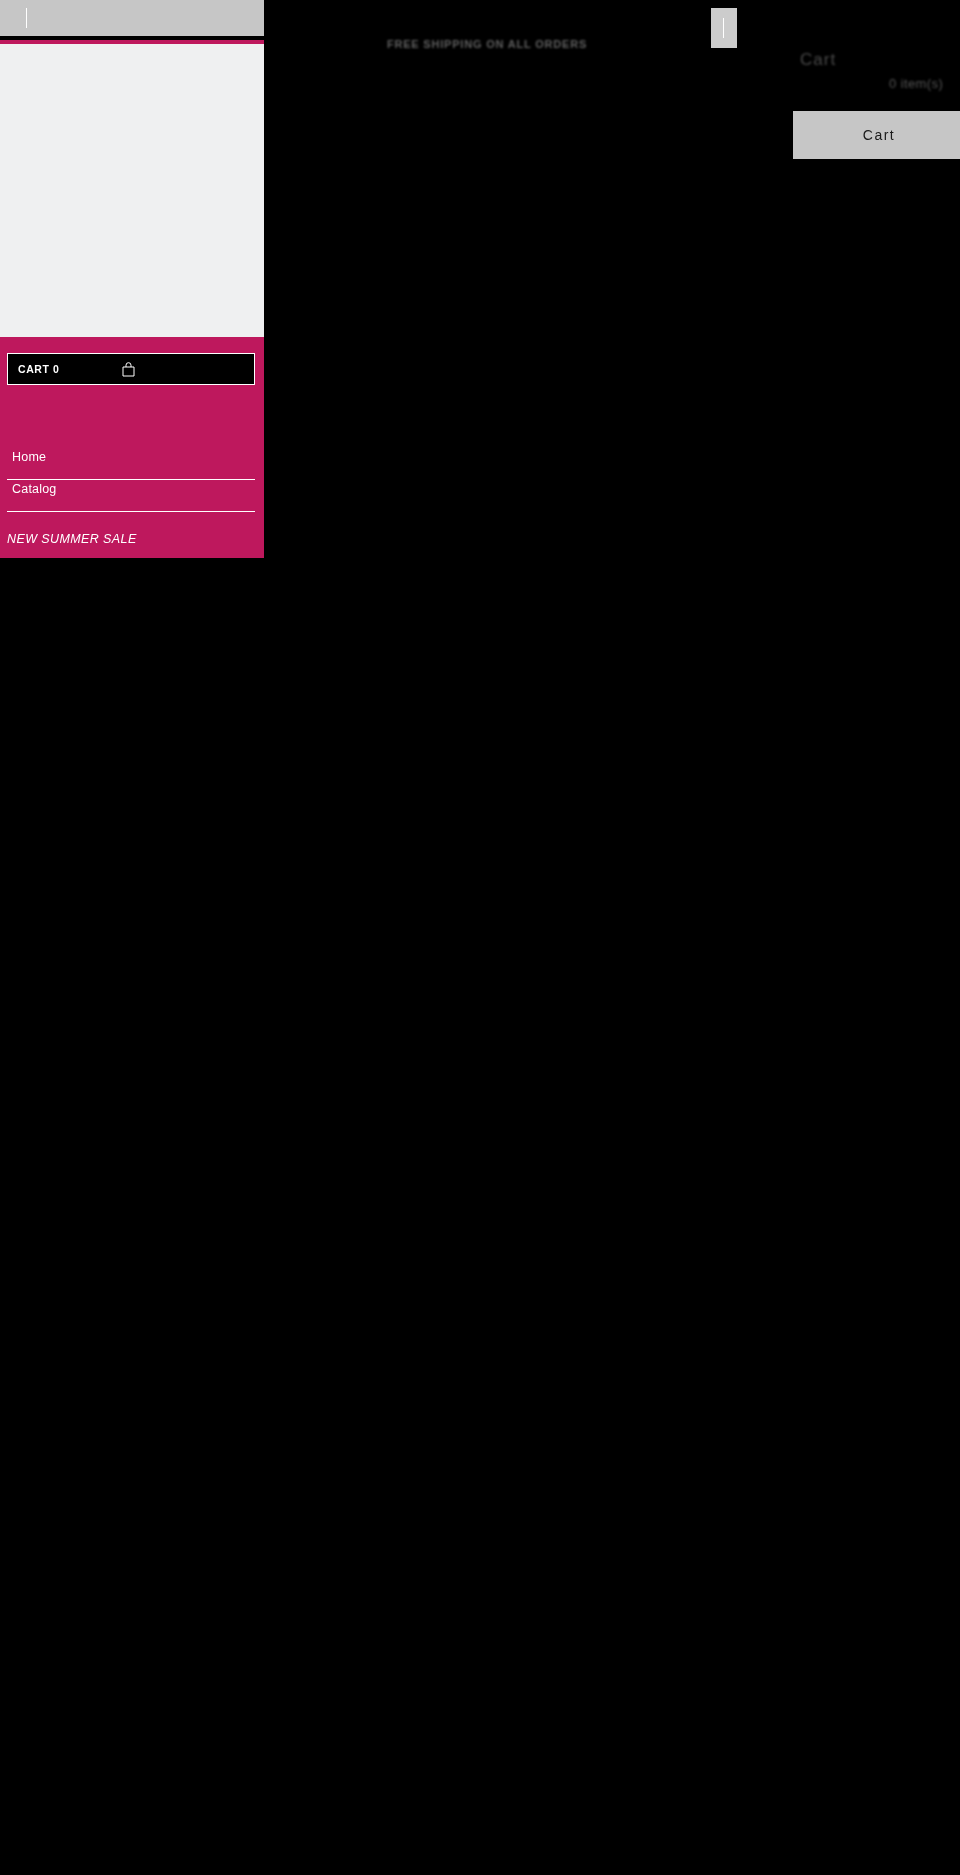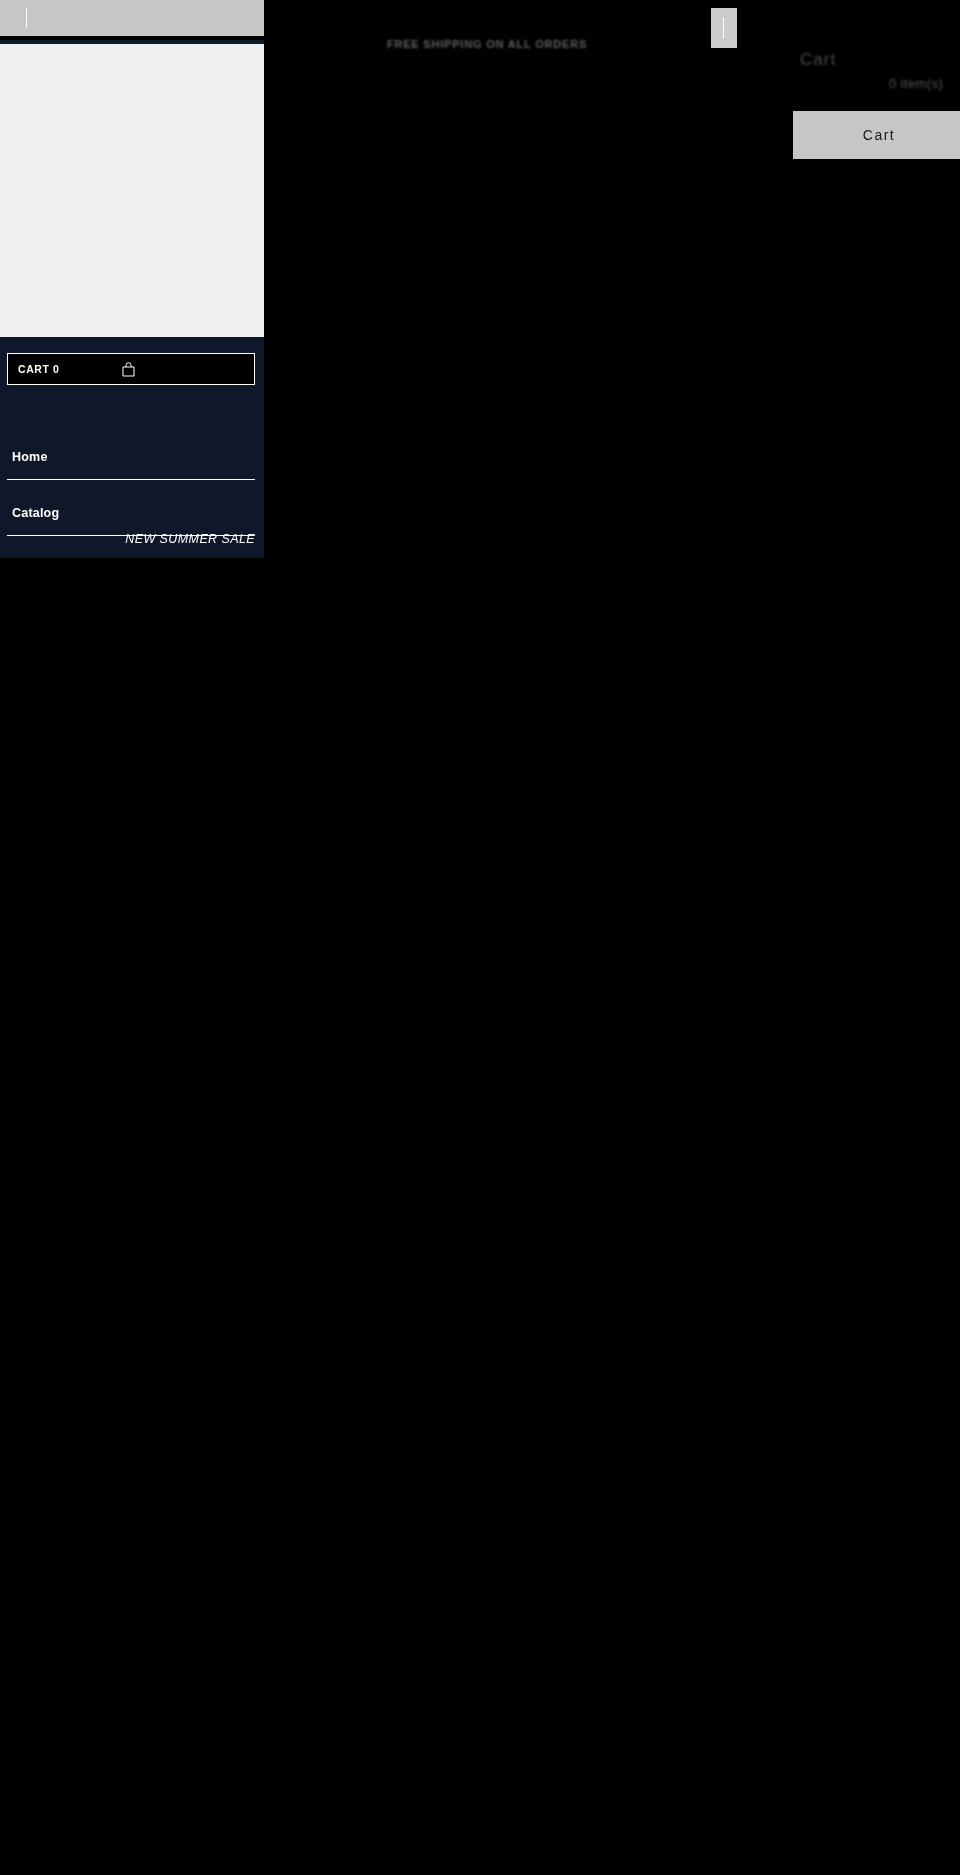--- a/index.html
+++ b/index.html
@@ -109,21 +109,21 @@
     margin-left: 48px;
   }
 
   
   .left-panel {
     position: absolute;
     left: 0;
     top: 40px;
     width: 264px;
     height: 518px;
-    background: #0f172a;
+    background: #be185d;
   }
   .panel-blank {
     position: absolute;
     left: 0;
     top: 4px;
     width: 264px;
     height: 293px;
     background: #eff0f1;
   }
 
@@ -162,31 +162,30 @@
     border-bottom: 1px solid #ffffff;
     box-sizing: border-box;
   }
   .menu-row span {
     position: absolute;
     left: 5px;
     top: 8px;
     font-size: 12.5px;
     color: #ffffff;
     letter-spacing: 0.2px;
-    font-weight: bold;
   }
   .menu-home { top: 402px; }
-  .menu-catalog { top: 458px; }
+  .menu-catalog { top: 434px; }
 
   .promo-text {
     position: absolute;
     left: 7px;
     top: 492px;
     width: 248px;
-    text-align: right;
+    text-align: left;
     font-size: 12.5px;
     font-style: italic;
     letter-spacing: 0.4px;
     color: #ffffff;
   }
 
   .search-row {
     position: absolute;
     left: 7px;
     top: 520px;

